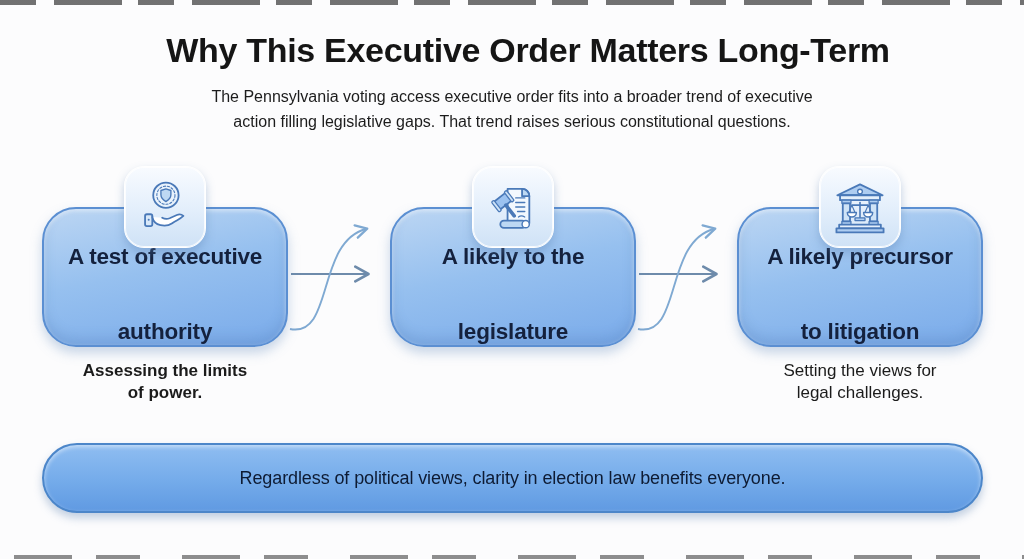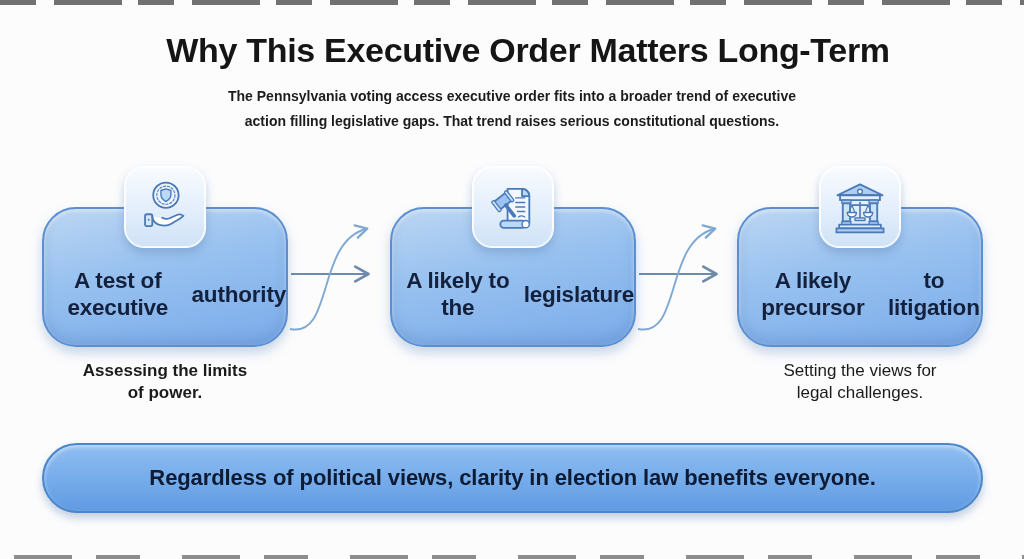--- a/index.html
+++ b/index.html
@@ -16,29 +16,29 @@
   .edge-dashes.bottom{bottom:0;height:4px;opacity:.6;background:repeating-linear-gradient(90deg,
       transparent 0 14px, rgba(35,35,35,.85) 14px 72px,
       transparent 72px 96px, rgba(35,35,35,.85) 96px 140px, transparent 140px 168px);}
 
   .page-title{
     position:absolute;top:31px;left:16px;width:100%;text-align:center;
     font-size:34px;font-weight:700;letter-spacing:-.3px;color:#151515;
   }
   .page-subtitle{
     position:absolute;top:84px;left:0;width:100%;text-align:center;
-    font-size:14px;line-height:25px;font-weight:700;color:#1c1c1c;
+    font-size:16px;line-height:25px;font-weight:400;color:#1c1c1c;
   }
 
   .node-box{
     position:absolute;top:207px;width:246px;height:140px;box-sizing:border-box;
     border-radius:34px;border:2px solid #5b8fd2;
     background:linear-gradient(168deg,#bcd6f3 0%,#96c0ef 45%,#7aabea 100%);
     box-shadow:0 6px 12px rgba(100,140,190,.35), inset 0 -7px 12px rgba(70,110,170,.22), inset 0 2px 4px rgba(255,255,255,.55);
-    display:flex;flex-direction:row;align-items:center;justify-content:space-between;
+    display:flex;flex-direction:column;align-items:center;justify-content:space-between;
     padding-top:34px;
   }
   .node-box .line{
     font-size:22.5px;line-height:27px;font-weight:700;color:#14213d;text-align:center;
     letter-spacing:-.2px;
   }
   .box-1{left:42px;} .box-2{left:390px;} .box-3{left:737px;}
 
   .icon-badge{
     position:absolute;top:166px;width:82px;height:82px;box-sizing:border-box;
@@ -58,21 +58,21 @@
 
   .connectors{position:absolute;left:0;top:0;width:1024px;height:559px;pointer-events:none;}
 
   .banner{
     position:absolute;left:42px;top:443px;width:941px;height:70px;box-sizing:border-box;
     border-radius:35px;border:2px solid #4c86c9;
     background:linear-gradient(180deg,#8fbdf1 0%,#74abea 55%,#609ae2 100%);
     box-shadow:0 5px 9px rgba(120,150,190,.45), inset 0 2px 4px rgba(255,255,255,.5);
     display:flex;align-items:center;justify-content:center;
   }
-  .banner .txt{font-size:22px;font-weight:700;color:#0e1b33;letter-spacing:-.1px;}
+  .banner .txt{font-size:18px;font-weight:400;color:#0e1b33;letter-spacing:-.1px;}
 
   .icon-svg{display:block;}
 </style>
 </head>
 <body>
 
 <div class="canvas">
 
   <div class="edge-dashes top"></div>
   <div class="edge-dashes bottom"></div>

